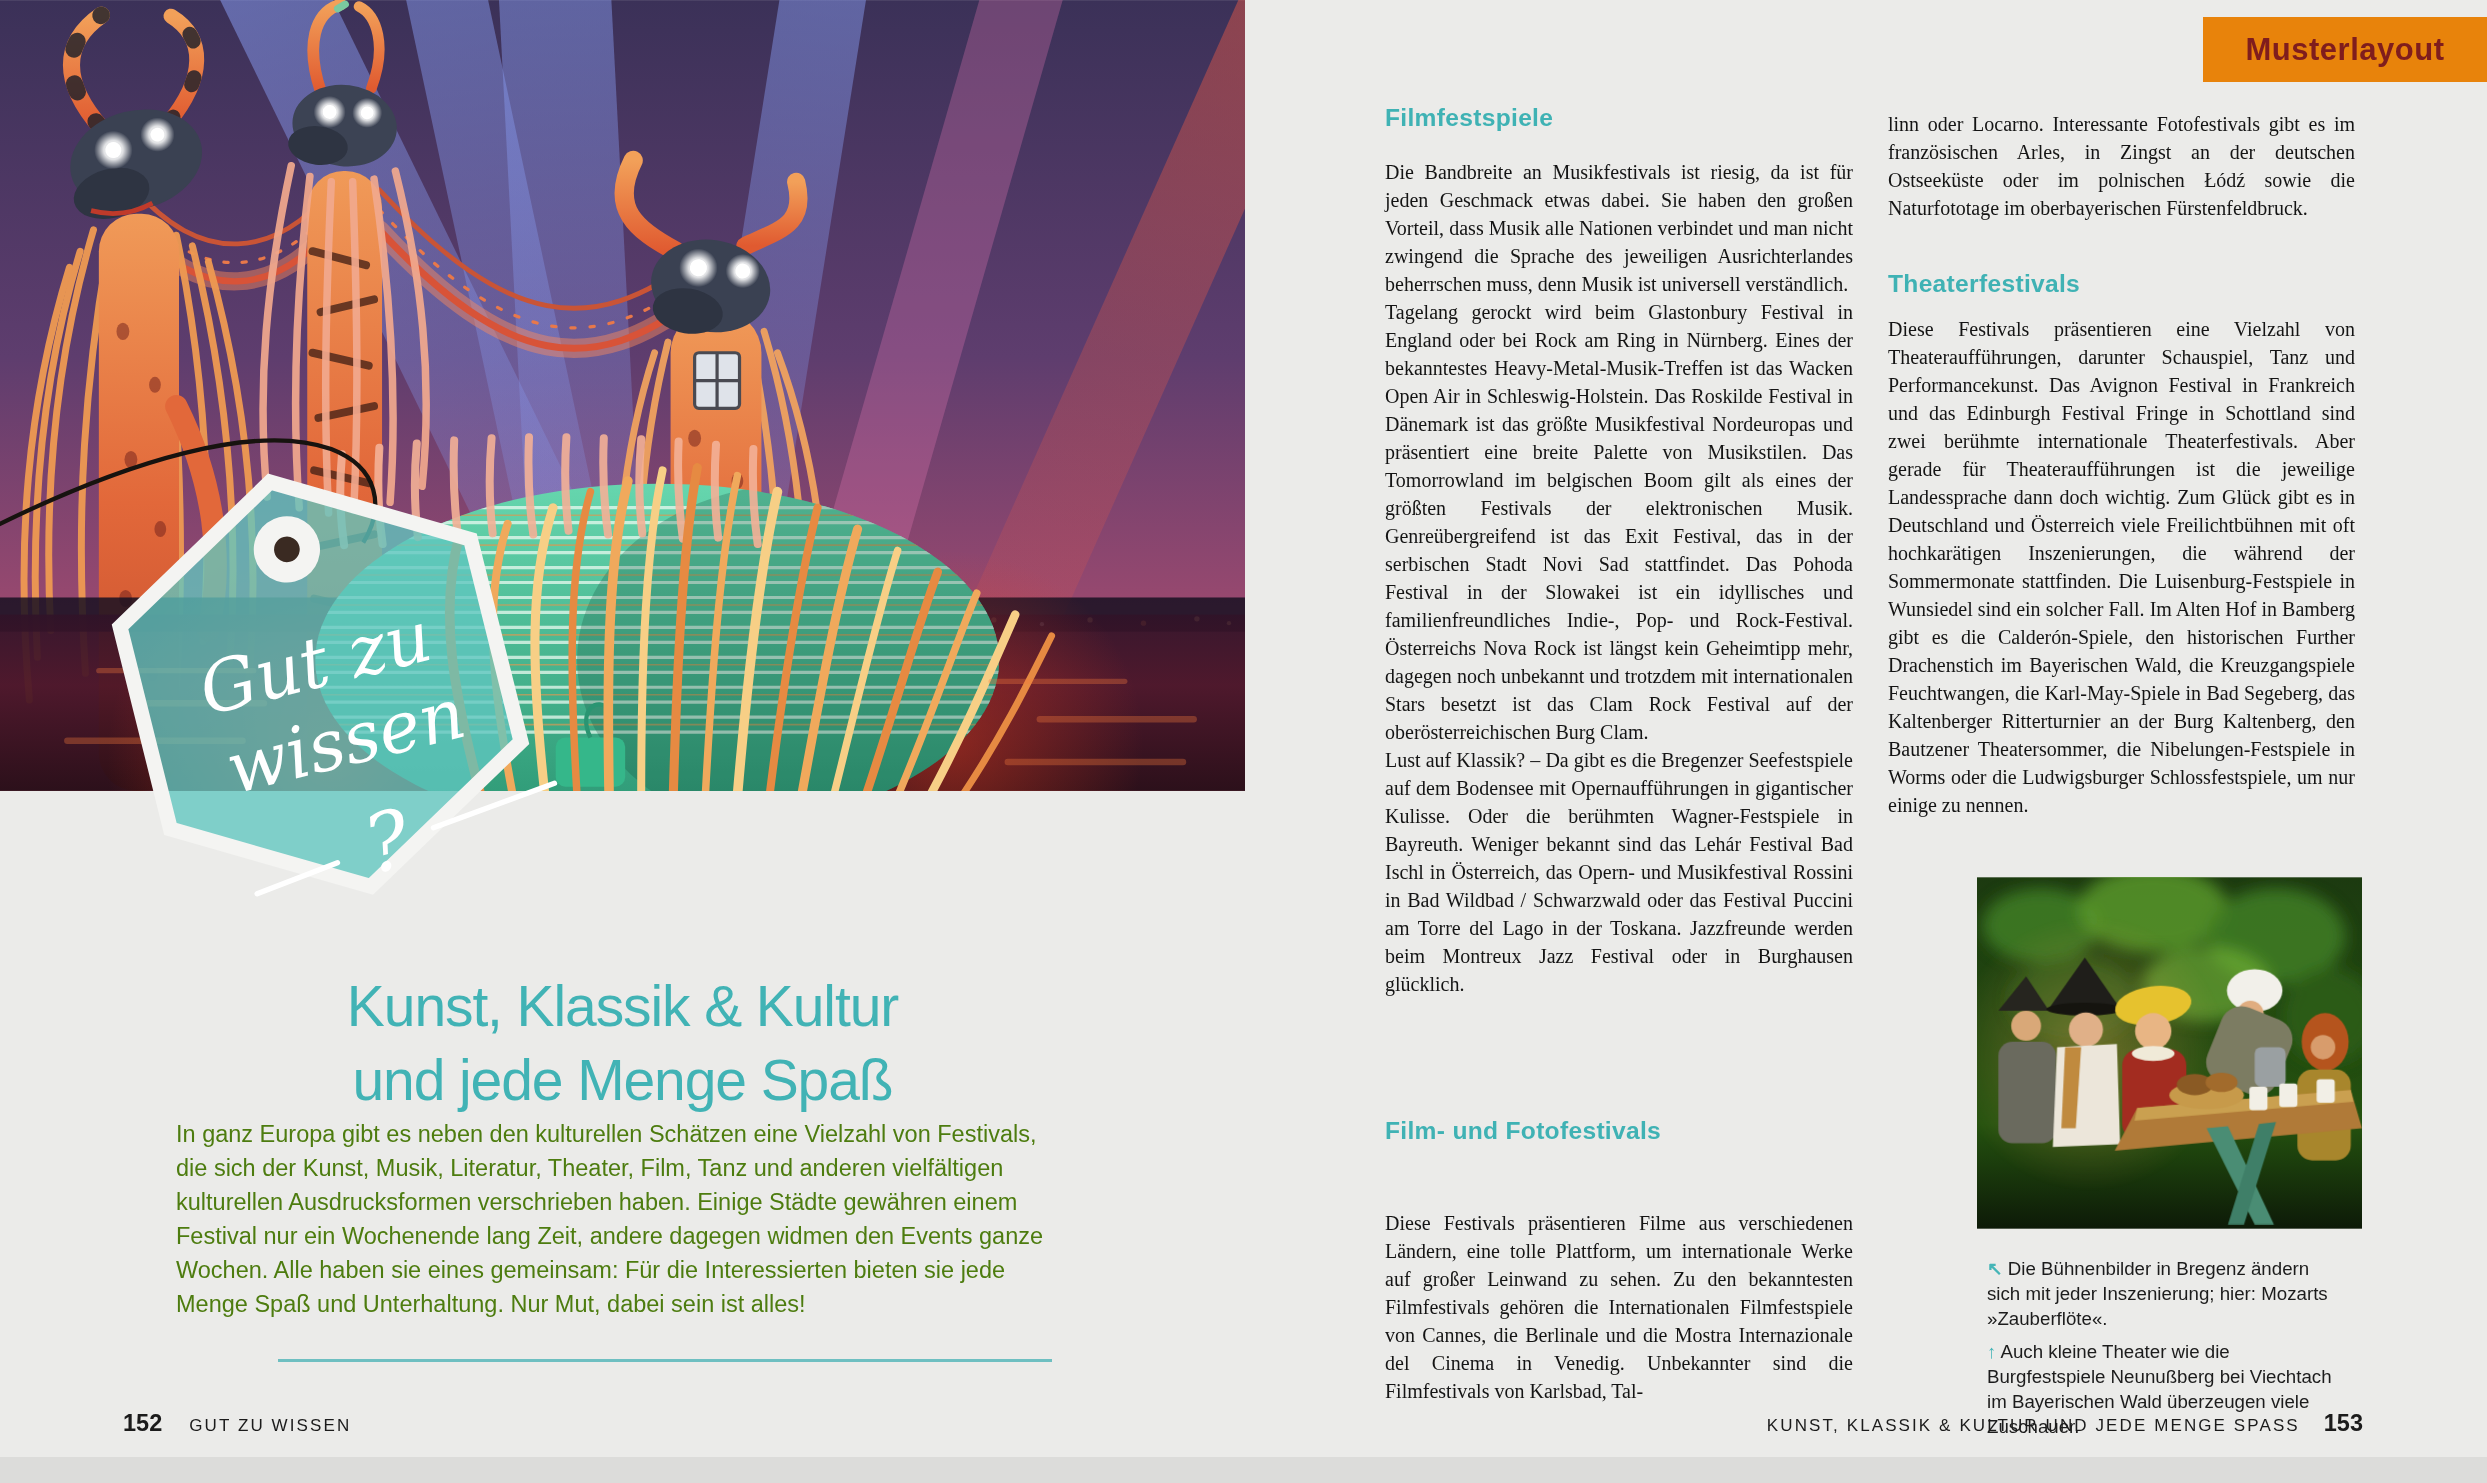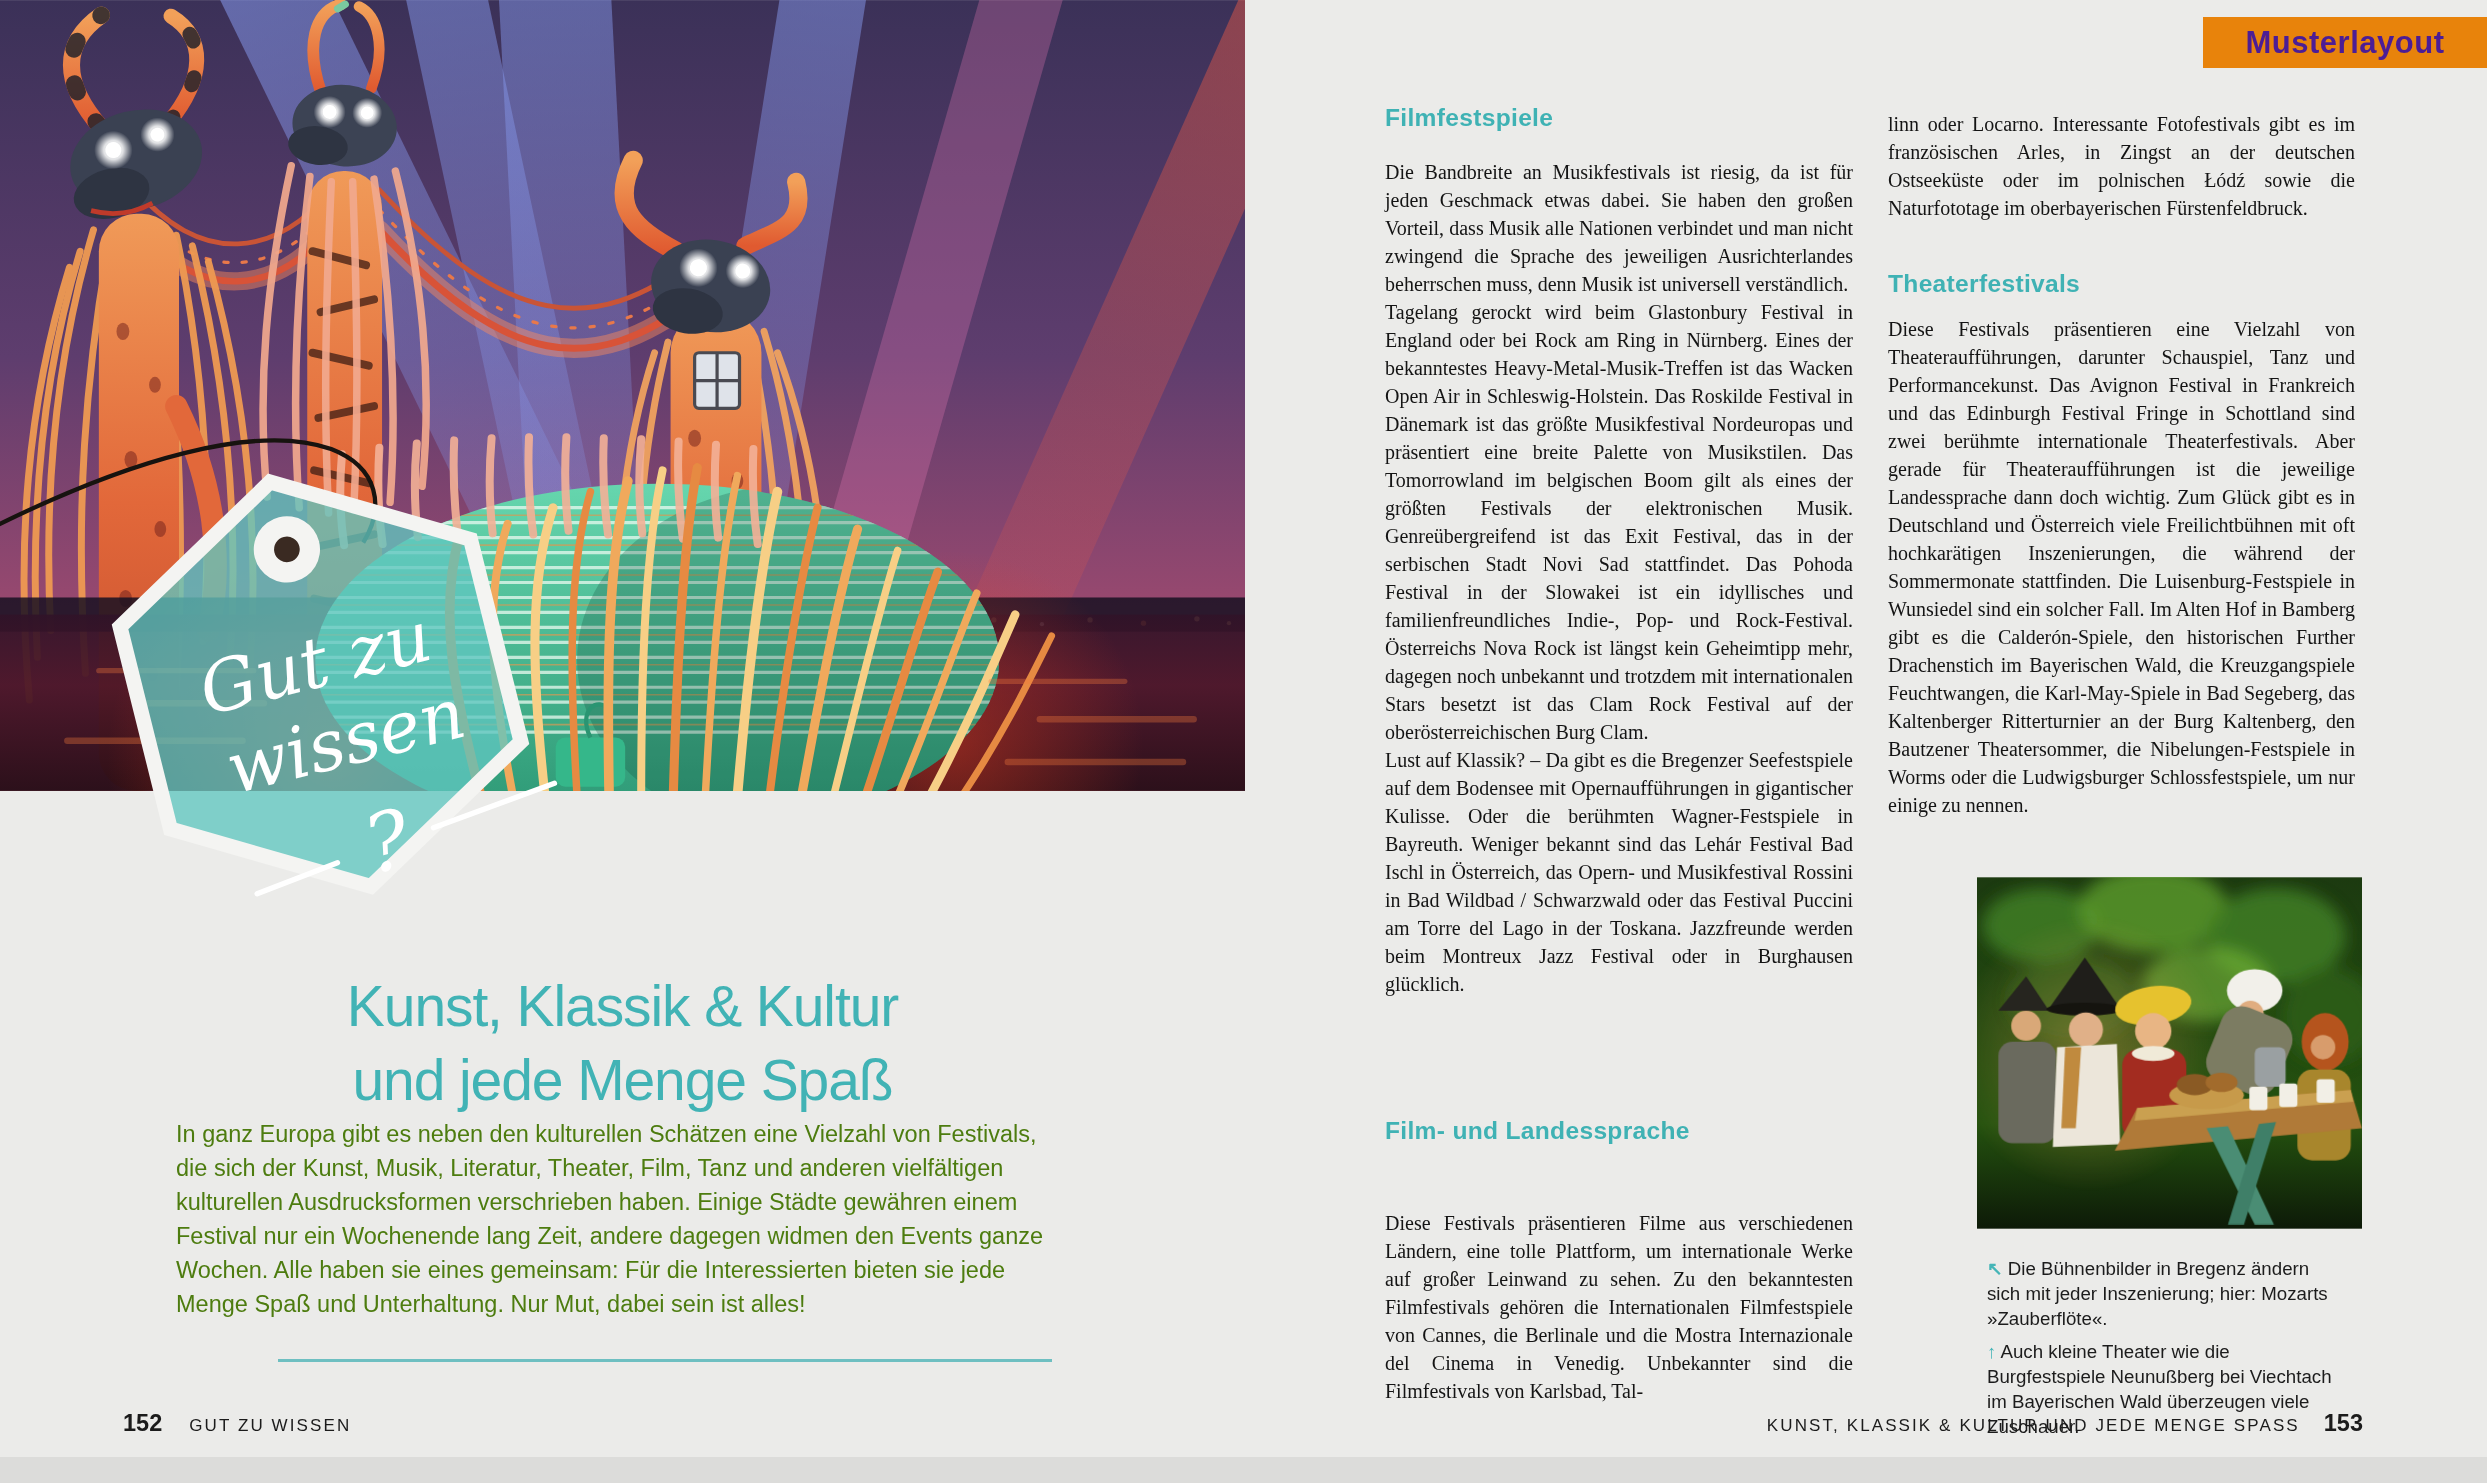--- a/index.html
+++ b/index.html
@@ -14,22 +14,22 @@
               color:#41b3b5;font-weight:normal;font-size:57px;line-height:74px;letter-spacing:-1.1px;}
   .intro{position:absolute;left:176px;top:1093px;width:890px;font-size:23.5px;line-height:34px;
          text-align:left;color:#4d7c0f;}
   .rule{position:absolute;left:278px;top:1359px;width:774px;height:2.7px;background:#6ebfc1;}
   .footer{position:absolute;color:#1b1b1b;display:flex;align-items:baseline;}
   .footer .num{font-size:23.5px;font-weight:bold;}
   .footer .sec{font-size:17px;letter-spacing:2.1px;}
   .footer-left{left:123px;top:1410px;gap:27px;}
   .footer-right{left:1710px;top:1410px;width:653px;justify-content:flex-end;gap:24px;}
   
-  .badge{position:absolute;left:2203px;top:17px;width:284px;height:51px;background:#e8830b;
-         color:#4c1d95;font-weight:bold;font-size:31px;display:flex;align-items:center;
+  .badge{position:absolute;left:2203px;top:17px;width:284px;height:65px;background:#e8830b;
+         color:#7f1d1d;font-weight:bold;font-size:31px;display:flex;align-items:center;
          justify-content:center;letter-spacing:0.5px;}
   .h-teal{position:absolute;margin:0;color:#3fb2b4;font-size:24.6px;font-weight:bold;letter-spacing:0.3px;}
   .body-text{position:absolute;font-family:"Liberation Serif","DejaVu Serif",serif;
              font-size:20px;line-height:28px;color:#141414;text-align:justify;}
   .body-text p{margin:0;}
   .col1{left:1385px;width:468px;}
   .col2{left:1888px;width:467px;}
   #h-musik{left:1385px;top:104px;}
   #c1-body{top:158px;}
   #h-film{left:1385px;top:1117px;}
@@ -353,21 +353,21 @@
   </div>
 
   <div class="badge">Musterlayout</div>
 
   <h3 class="h-teal" id="h-musik">Filmfestspiele</h3>
   <div class="body-text col1" id="c1-body">
     <p>Die Bandbreite an Musikfestivals ist riesig, da ist für jeden Geschmack etwas dabei. Sie haben den großen Vorteil, dass Musik alle Nationen verbindet und man nicht zwingend die Sprache des jeweiligen Ausrichterlandes beherrschen muss, denn Musik ist universell verständlich.</p>
     <p>Tagelang gerockt wird beim Glastonbury Festival in England oder bei Rock am Ring in Nürnberg. Eines der bekanntestes Heavy-Metal-Musik-Treffen ist das Wacken Open Air in Schleswig-Holstein. Das Roskilde Festival in Dänemark ist das größte Musikfestival Nordeuropas und präsentiert eine breite Palette von Musikstilen. Das Tomorrowland im belgischen Boom gilt als eines der größten Festivals der elektronischen Musik. Genreübergreifend ist das Exit Festival, das in der serbischen Stadt Novi Sad stattfindet. Das Pohoda Festival in der Slowakei ist ein idyllisches und familienfreundliches Indie-, Pop- und Rock-Festival. Österreichs Nova Rock ist längst kein Geheimtipp mehr, dagegen noch unbekannt und trotzdem mit internationalen Stars besetzt ist das Clam Rock Festival auf der oberösterreichischen Burg Clam.</p>
     <p>Lust auf Klassik? – Da gibt es die Bregenzer Seefestspiele auf dem Bodensee mit Opernaufführungen in gigantischer Kulisse. Oder die berühmten Wagner-Festspiele in Bayreuth. Weniger bekannt sind das Lehár Festival Bad Ischl in Österreich, das Opern- und Musikfestival Rossini in Bad Wildbad / Schwarzwald oder das Festival Puccini am Torre del Lago in der Toskana. Jazzfreunde werden beim Montreux Jazz Festival oder in Burghausen glücklich.</p>
   </div>
-  <h3 class="h-teal" id="h-film">Film- und Landessprache</h3>
+  <h3 class="h-teal" id="h-film">Film- und Fotofestivals</h3>
   <div class="body-text col2" id="c2-p1">
     <p>linn oder Locarno. Interessante Fotofestivals gibt es im französischen Arles, in Zingst an der deutschen Ostseeküste oder im polnischen Łódź sowie die Naturfototage im oberbayerischen Fürstenfeldbruck.</p>
   </div>
 
   <div class="body-text col1" id="c1-p4">
     <p>Diese Festivals präsentieren Filme aus verschiedenen Ländern, eine tolle Plattform, um internationale Werke auf großer Leinwand zu sehen. Zu den bekanntesten Filmfestivals gehören die Internationalen Filmfestspiele von Cannes, die Berlinale und die Mostra Internazionale del Cinema in Venedig. Unbekannter sind die Filmfestivals von Karlsbad, Tal-</p>
   </div>
   <h3 class="h-teal" id="h-theater">Theaterfestivals</h3>
   <div class="body-text col2" id="c2-p2">
     <p>Diese Festivals präsentieren eine Vielzahl von Theateraufführungen, darunter Schauspiel, Tanz und Performancekunst. Das Avignon Festival in Frankreich und das Edinburgh Festival Fringe in Schottland sind zwei berühmte internationale Theaterfestivals. Aber gerade für Theateraufführungen ist die jeweilige Landessprache dann doch wichtig. Zum Glück gibt es in Deutschland und Österreich viele Freilichtbühnen mit oft hochkarätigen Inszenierungen, die während der Sommermonate stattfinden. Die Luisenburg-Festspiele in Wunsiedel sind ein solcher Fall. Im Alten Hof in Bamberg gibt es die Calderón-Spiele, den historischen Further Drachenstich im Bayerischen Wald, die Kreuzgangspiele Feuchtwangen, die Karl-May-Spiele in Bad Segeberg, das Kaltenberger Ritterturnier an der Burg Kaltenberg, den Bautzener Theatersommer, die Nibelungen-Festspiele in Worms oder die Ludwigsburger Schlossfestspiele, um nur einige zu nennen.</p>

